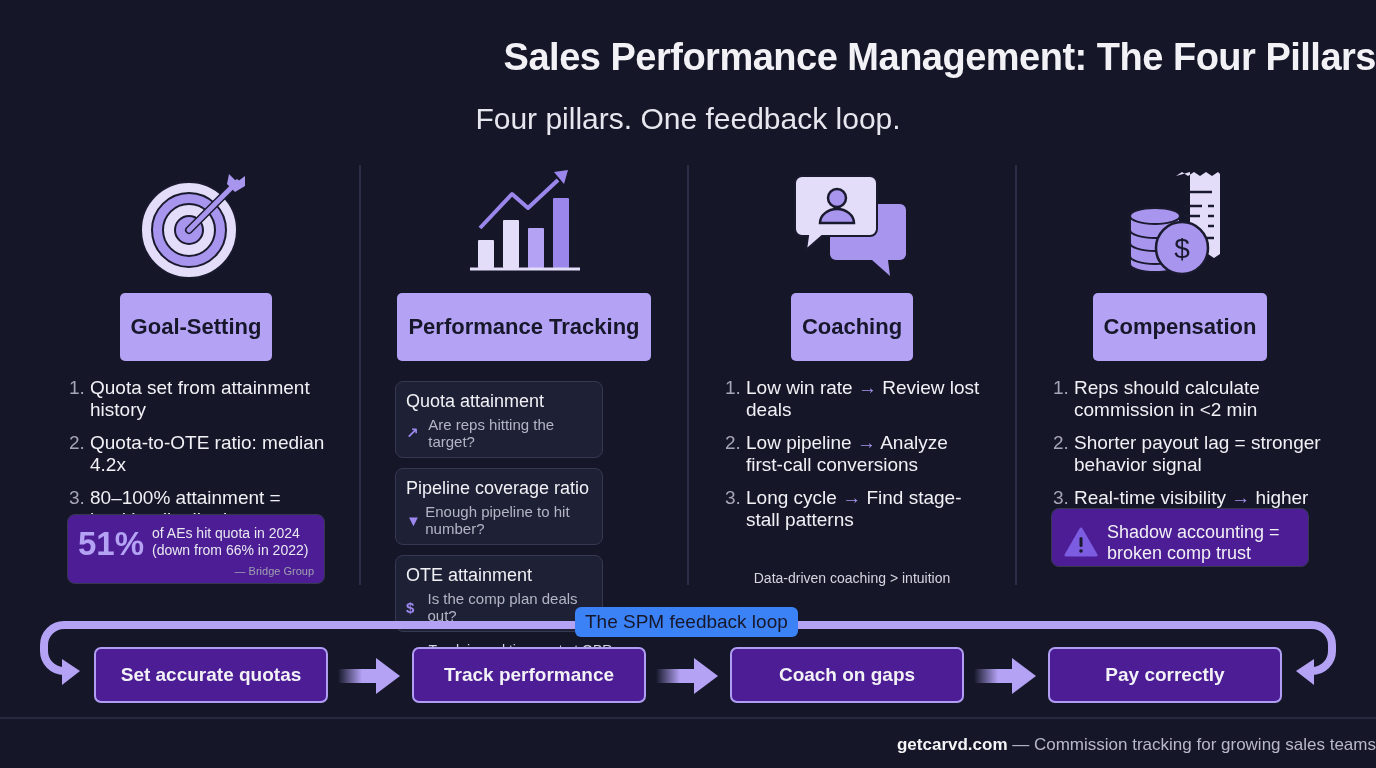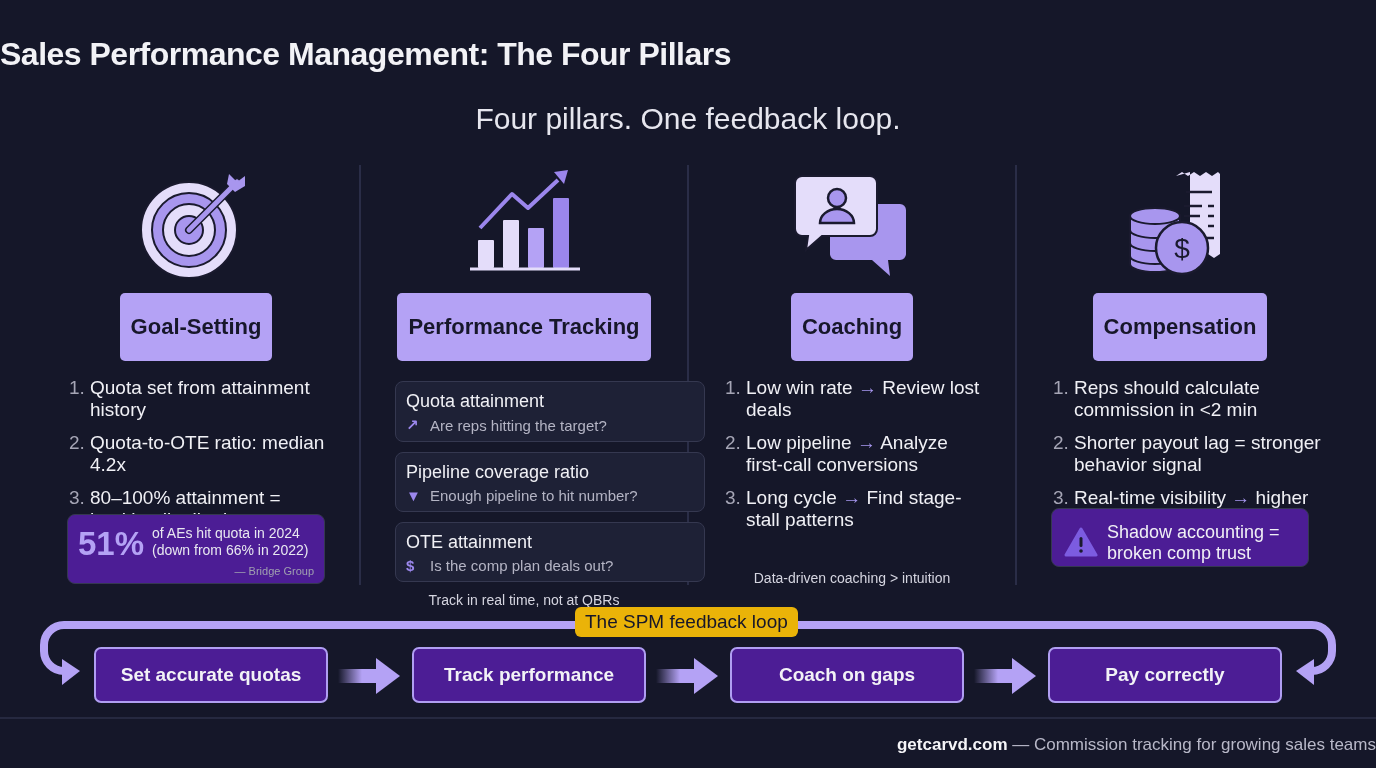--- a/index.html
+++ b/index.html
@@ -5,21 +5,21 @@
     * { box-sizing: border-box; margin: 0; padding: 0; }
     html, body { width: 1376px; height: 768px; overflow: hidden; }
     body {
       background: #151729;
       font-family: "Liberation Sans", "DejaVu Sans", sans-serif;
       color: #eeeef5;
       position: relative;
     }
     .title {
       position: absolute; left: 0; right: 0; top: 36px;
-      text-align: left; font-size: 32px; font-weight: bold; color: #f2f2f6;
+      text-align: right; font-size: 38px; font-weight: bold; color: #f2f2f6;
       letter-spacing: -0.5px;
     }
     .subtitle {
       position: absolute; left: 0; right: 0; top: 102px;
       text-align: center; font-size: 30px; color: #e6e6ee;
     }
     .divider-v {
       position: absolute; top: 165px; width: 2px; height: 420px;
       background: #2a2d47;
     }
@@ -33,29 +33,29 @@
     ol.list { list-style: none; margin-top: 16px; }
     ol.list li { display: flex; font-size: 19px; line-height: 22px; margin-bottom: 11px; color: #f0f0f5; }
     ol.list li .num { color: #a5a5b5; width: 21px; flex-shrink: 0; }
     .arrow { color: #a897f0; }
     .stat-box {
       position: absolute; border: 1px solid #353850; border-radius: 8px;
       background: #4c1d95;
     }
     .metric-card {
       border: 1px solid #353850; border-radius: 8px; background: #1e2136;
-      padding: 9px 10px 7px; margin-bottom: 10px; width: 310px;
+      padding: 9px 10px 7px; margin-bottom: 10px; width: 208px;
     }
     .metric-card .mt { font-size: 18px; color: #f0f0f5; }
     .metric-card .ms { font-size: 15px; color: #b4b4c4; margin-top: 4px; display: flex; align-items: center; }
     .metric-card .ms .ic { color: #9c88ee; width: 24px; font-weight: bold; }
     .caption { text-align: center; font-size: 14px; color: #d5d5e0; }
     .loop-line { position: absolute; background: #b4a2f5; }
     .loop-label {
-      position: absolute; left: 575px; top: 607px; background: #eab308;
+      position: absolute; left: 575px; top: 607px; background: #3b82f6;
       color: #17172a; font-size: 19px; padding: 4px 10px; border-radius: 6px;
     }
     .step {
       position: absolute; top: 647px; width: 234px; height: 56px;
       border: 2px solid #b09ef2; border-radius: 7px; background: #4c1d95;
       display: flex; align-items: center; justify-content: center;
       font-size: 19px; font-weight: bold; color: #f2f2f6;
     }
     .flow-arrow { position: absolute; top: 658px; width: 64px; height: 36px; }
     .footer-line { position: absolute; left: 0; right: 0; top: 717px; height: 2px; background: #262940; }

